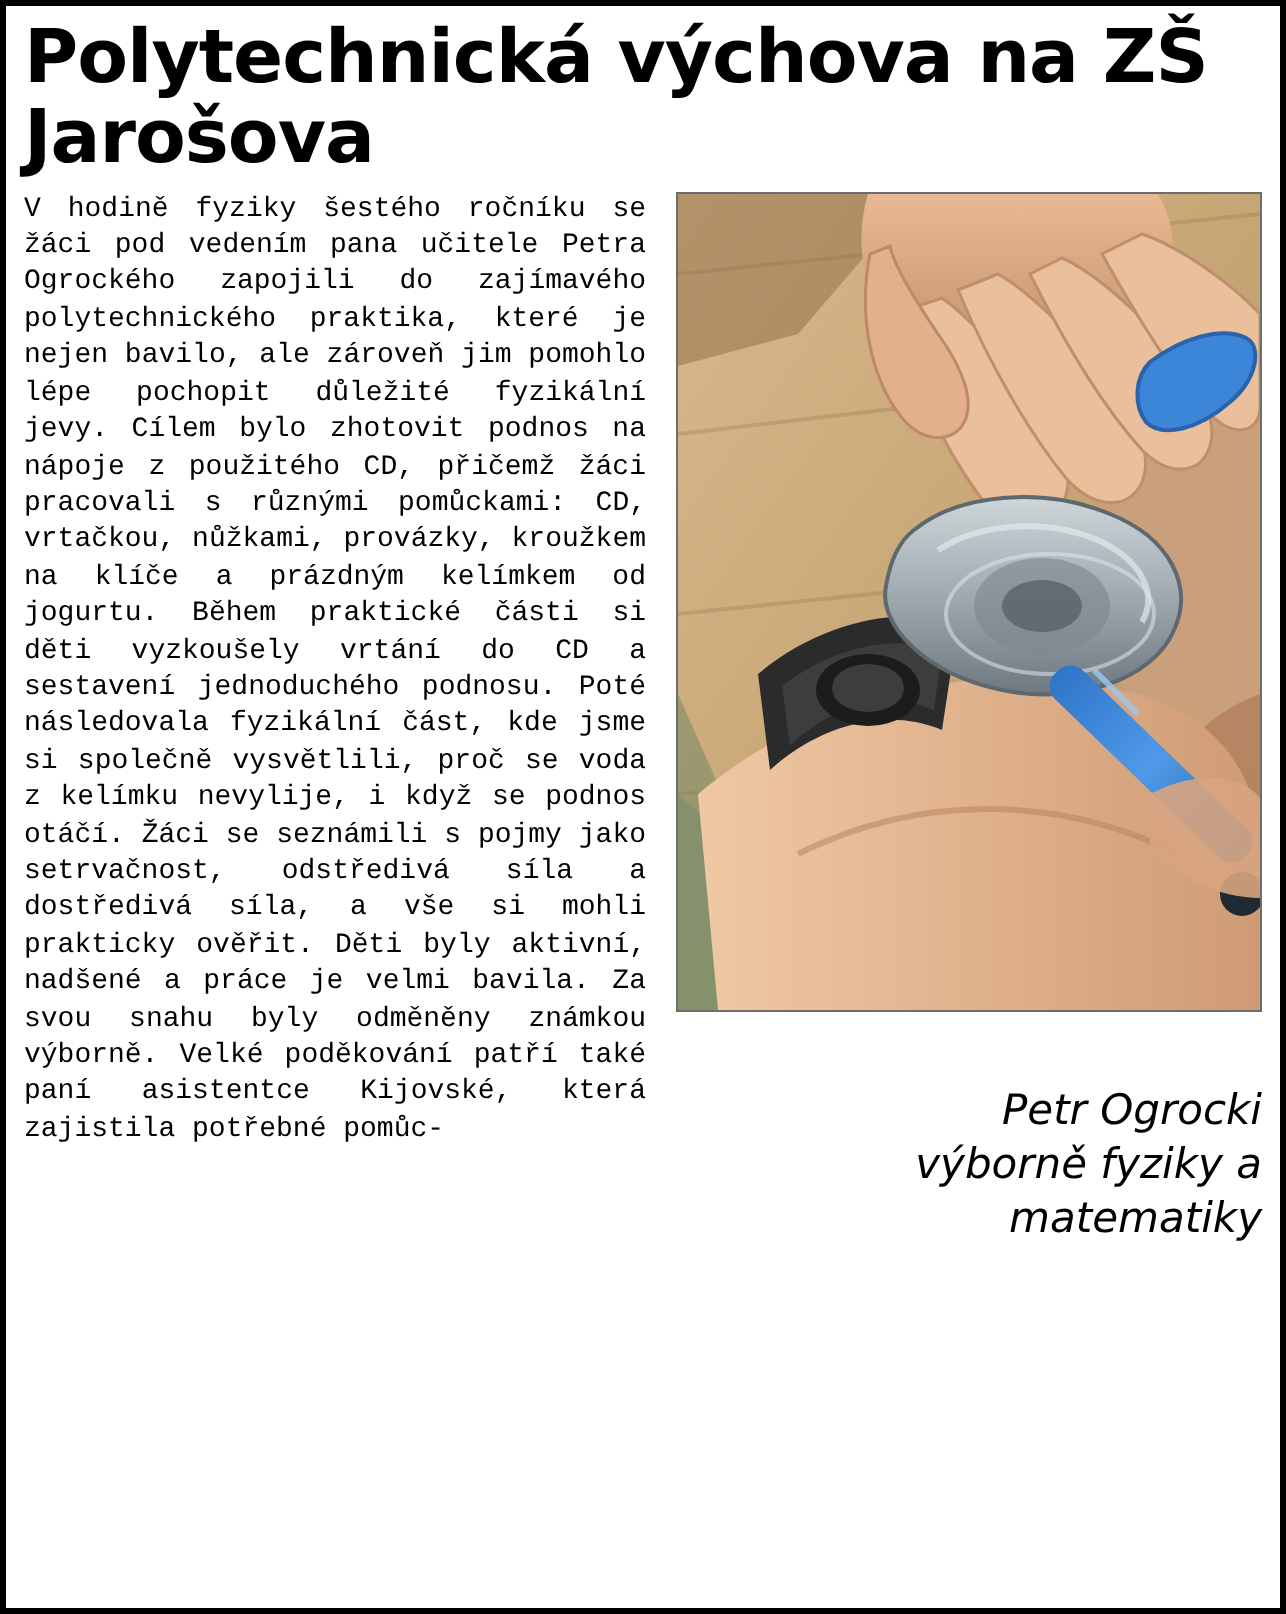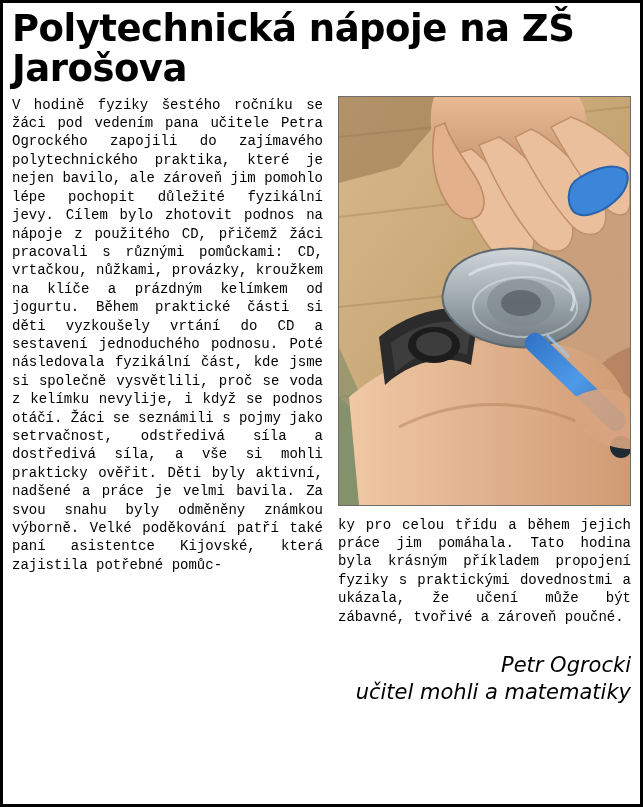--- a/index.html
+++ b/index.html
@@ -84,21 +84,21 @@
     margin: 26px 0 0 0;
   }
   .sig-line { display: block; }
 </style>
 </head>
 <body>
 
 <div id="page">
   <div class="inner">
 
-    <h1 class="headline">Polytechnická nápoje na ZŠ Jarošova</h1>
+    <h1 class="headline">Polytechnická výchova na ZŠ Jarošova</h1>
 
     <div class="columns">
 
       <div class="photo">
         <svg width="291" height="408" viewBox="0 0 291 408" xmlns="http://www.w3.org/2000/svg">
           <defs>
             <linearGradient id="wood" x1="0" y1="0" x2="1" y2="1">
               <stop offset="0%" stop-color="#d8b98c"></stop>
               <stop offset="45%" stop-color="#c9a878"></stop>
               <stop offset="100%" stop-color="#b08f63"></stop>
@@ -175,22 +175,21 @@
 
           <path d="M236 300 C258 288 282 290 291 302 L291 352 C272 352 248 342 236 326 Z" fill="#d7a47f" opacity="0.9"></path>
         </svg>
       </div>
 
       <div class="col-left">
         <p class="body-text">V hodině fyziky šestého ročníku se žáci pod vedením pana učitele Petra Ogrockého zapojili do zajímavého polytechnického praktika, které je nejen bavilo, ale zároveň jim pomohlo lépe pochopit důležité fyzikální jevy. Cílem bylo zhotovit podnos na nápoje z použitého CD, přičemž žáci pracovali s různými pomůckami: CD, vrtačkou, nůžkami, provázky, kroužkem na klíče a prázdným kelímkem od jogurtu. Během praktické části si děti vyzkoušely vrtání do CD a sestavení jednoduchého podnosu. Poté následovala fyzikální část, kde jsme si společně vysvětlili, proč se voda z kelímku nevylije, i když se podnos otáčí. Žáci se seznámili s pojmy jako setrvačnost, odstředivá síla a dostředivá síla, a vše si mohli prakticky ověřit. Děti byly aktivní, nadšené a práce je velmi bavila. Za svou snahu byly odměněny známkou výborně. Velké poděkování patří také paní asistentce Kijovské, která zajistila potřebné pomůc-</p>
       </div>
 
       <div class="col-right">
-        <p class="body-text">ky pro celou třídu a během jejich práce jim pomáhala. Tato hodina byla krásným příkladem propojení fyziky s praktickými dovednostmi a ukázala, že učení může být zábavné, tvořivé a zároveň poučné.</p>
         <div class="signature">
           <span class="sig-line">Petr Ogrocki</span>
-          <span class="sig-line">učitel mohli a matematiky</span>
+          <span class="sig-line">výborně fyziky a matematiky</span>
         </div>
       </div>
 
     </div>
   </div>
 </div>
 
 </body></html>

